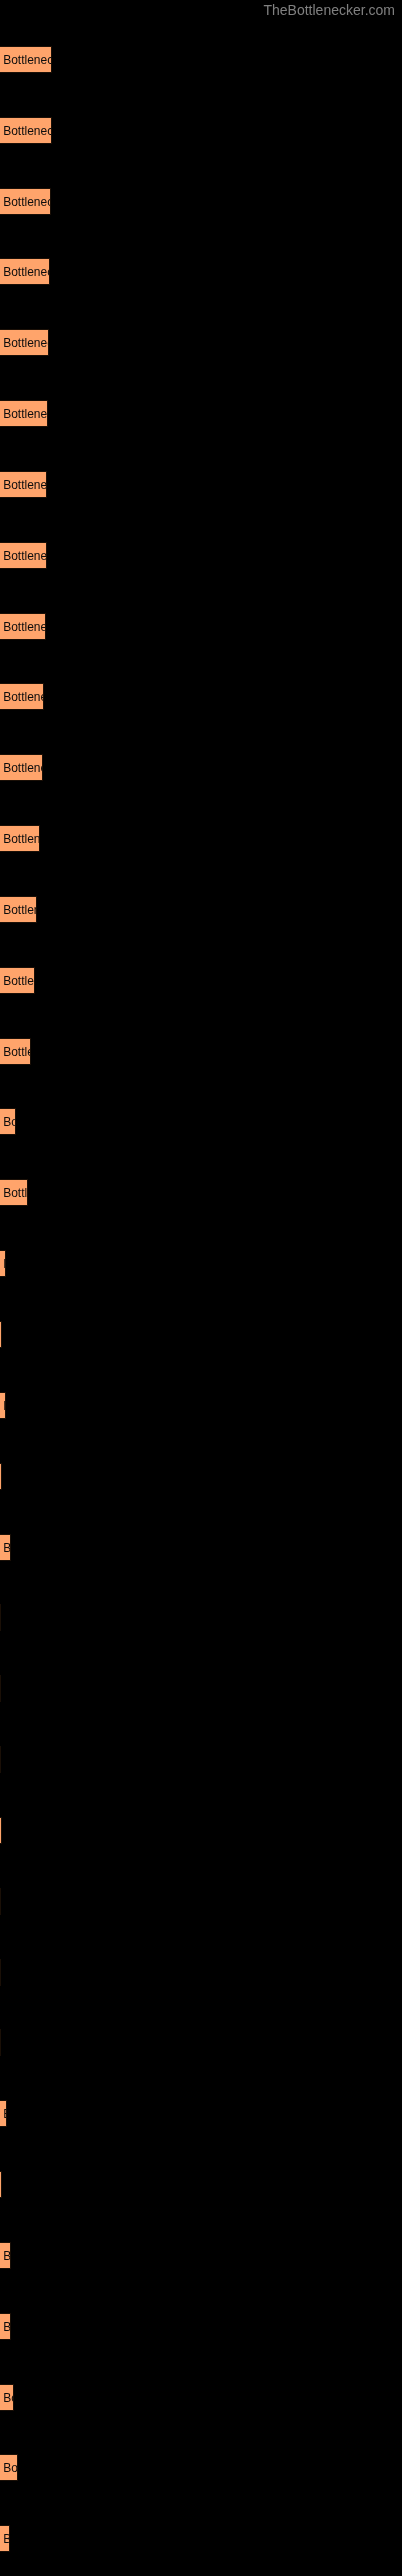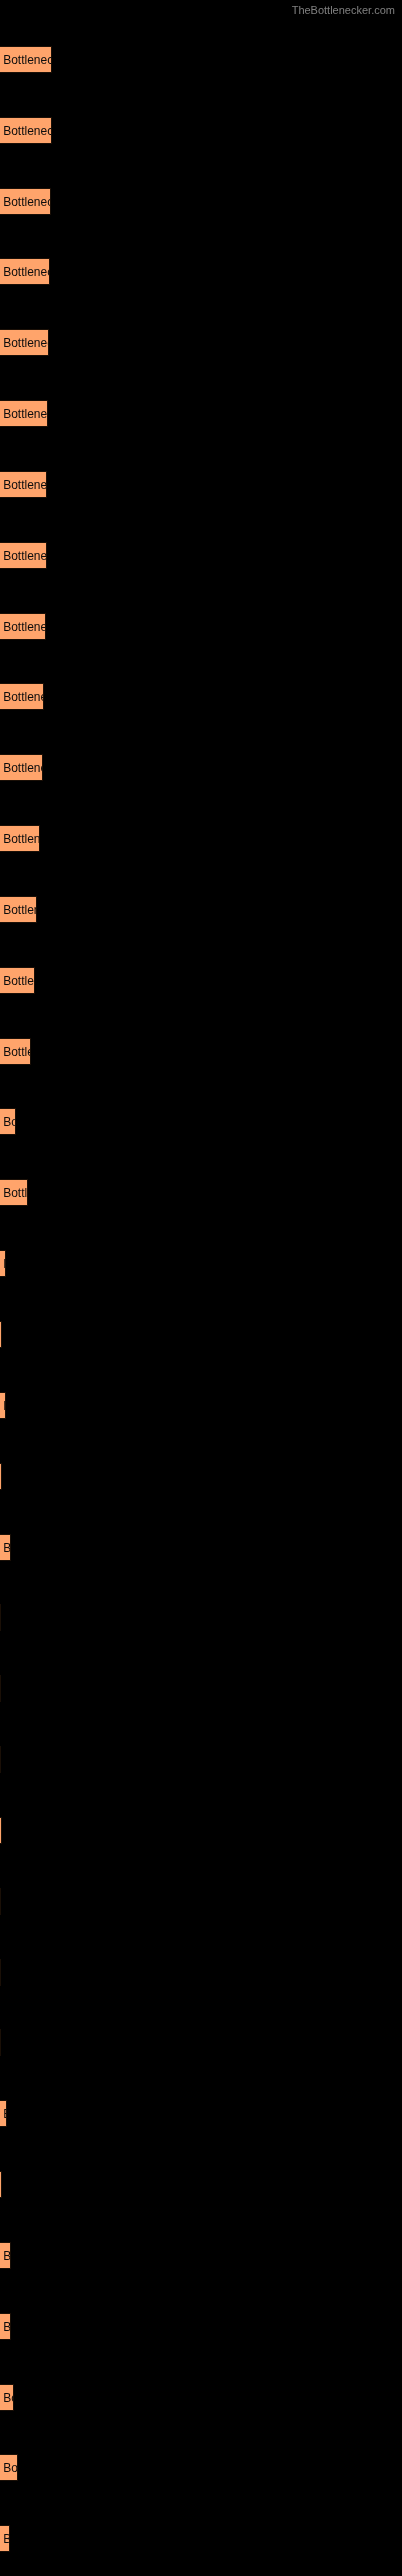--- a/index.html
+++ b/index.html
@@ -19,21 +19,21 @@
     position: absolute;
     top: 0px;
     left: 0px;
     width: 403px;
     height: 21px;
     line-height: 21px;
     text-align: right;
     padding-right: 8px;
     box-sizing: border-box;
     color: #808080;
-    font-size: 11px;
+    font-size: 14px;
     font-family: "Liberation Sans", sans-serif;
     letter-spacing: 0px;
     white-space: nowrap;
     pointer-events: none;
   }
 
   .chart {
     position: absolute;
     top: 0;
     left: 0;

